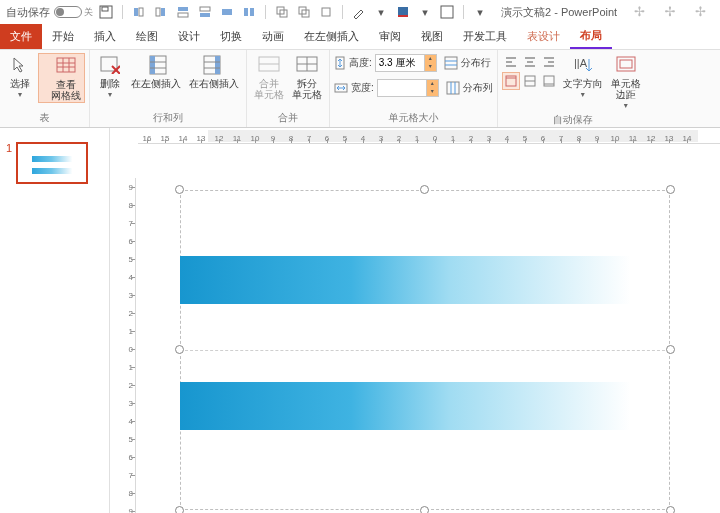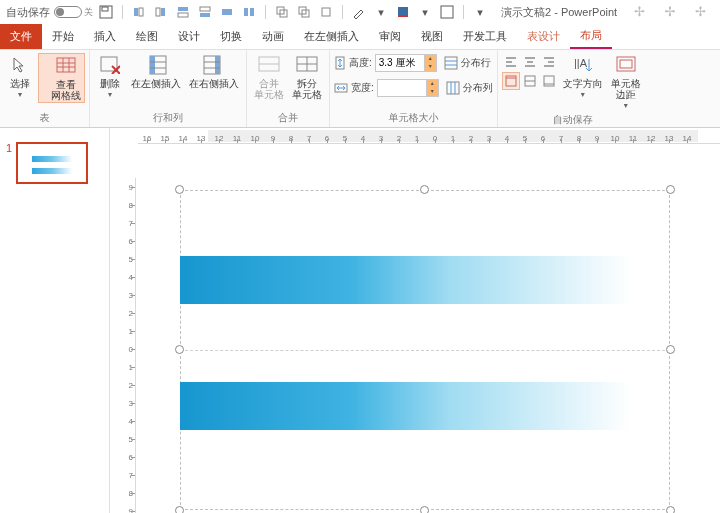--- a/index.html
+++ b/index.html
@@ -13,21 +13,21 @@
 .autosave .pill { width: 28px; height: 12px; border: 1px solid #888; border-radius: 7px; position: relative; }
 .autosave .pill::after { content: ""; position: absolute; width: 8px; height: 8px; border-radius: 50%; background: #888; top: 1px; left: 1px; }
 .sep { width: 1px; height: 14px; background: #d0d0d0; margin: 0 3px; }
 .birds { position: absolute; right: 6px; top: 4px; color: #bbb; font-size: 13px; letter-spacing: 8px; }
 
 
 .tabs { height: 26px; display: flex; align-items: stretch; border-bottom: 1px solid #e0e0e0; background: #fff; }
 .tab { padding: 0 10px; display: flex; align-items: center; color: #3b3b3b; cursor: default; }
 .tab.file { background: #cf3d1f; color: #fff; }
 .tab.contextual { color: #cf6b50; }
-.tab.active { border-bottom: 2px solid #be185d; color: #cf3d1f; }
+.tab.active { border-bottom: 2px solid #6d28d9; color: #cf3d1f; font-weight: bold; }
 
 
 .ribbon { height: 78px; display: flex; border-bottom: 1px solid #d0d0d0; background: #fafafa; }
 .group { display: flex; flex-direction: column; border-right: 1px solid #e6e6e6; padding: 3px 4px 0; }
 .group-body { flex: 1; display: flex; align-items: flex-start; gap: 2px; }
 .group-label { text-align: center; color: #7a7a7a; font-size: 10px; padding: 1px 0 2px; }
 .big-btn { display: flex; flex-direction: column; align-items: center; justify-content: flex-start; padding: 1px 3px; gap: 2px; min-width: 32px; }
 .big-btn .ico { width: 22px; height: 22px; display: flex; align-items: center; justify-content: center; }
 .big-btn .lbl { font-size: 10px; color: #3b3b3b; text-align: center; line-height: 11px; white-space: pre; }
 .big-btn.sel { background: #fbe0d3; border: 1px solid #f0b493; padding-left: 12px; }

